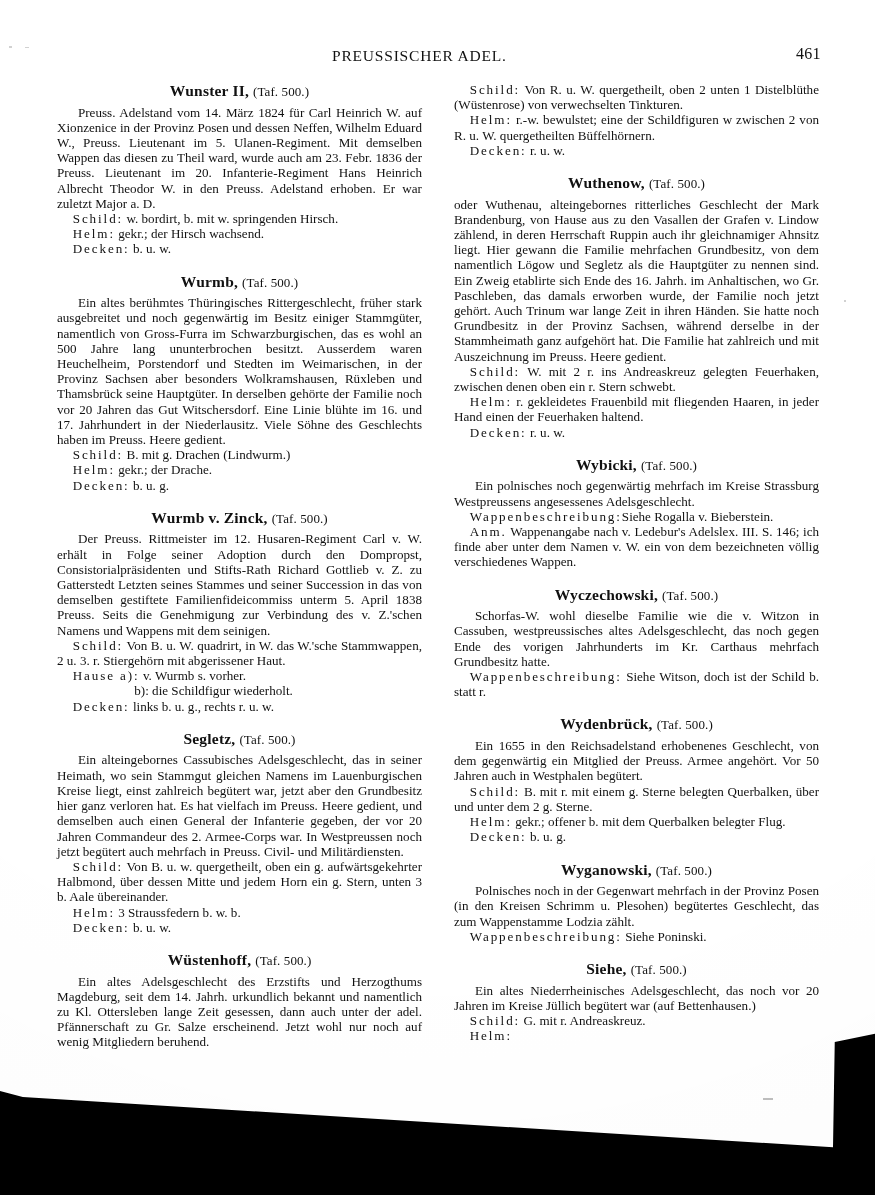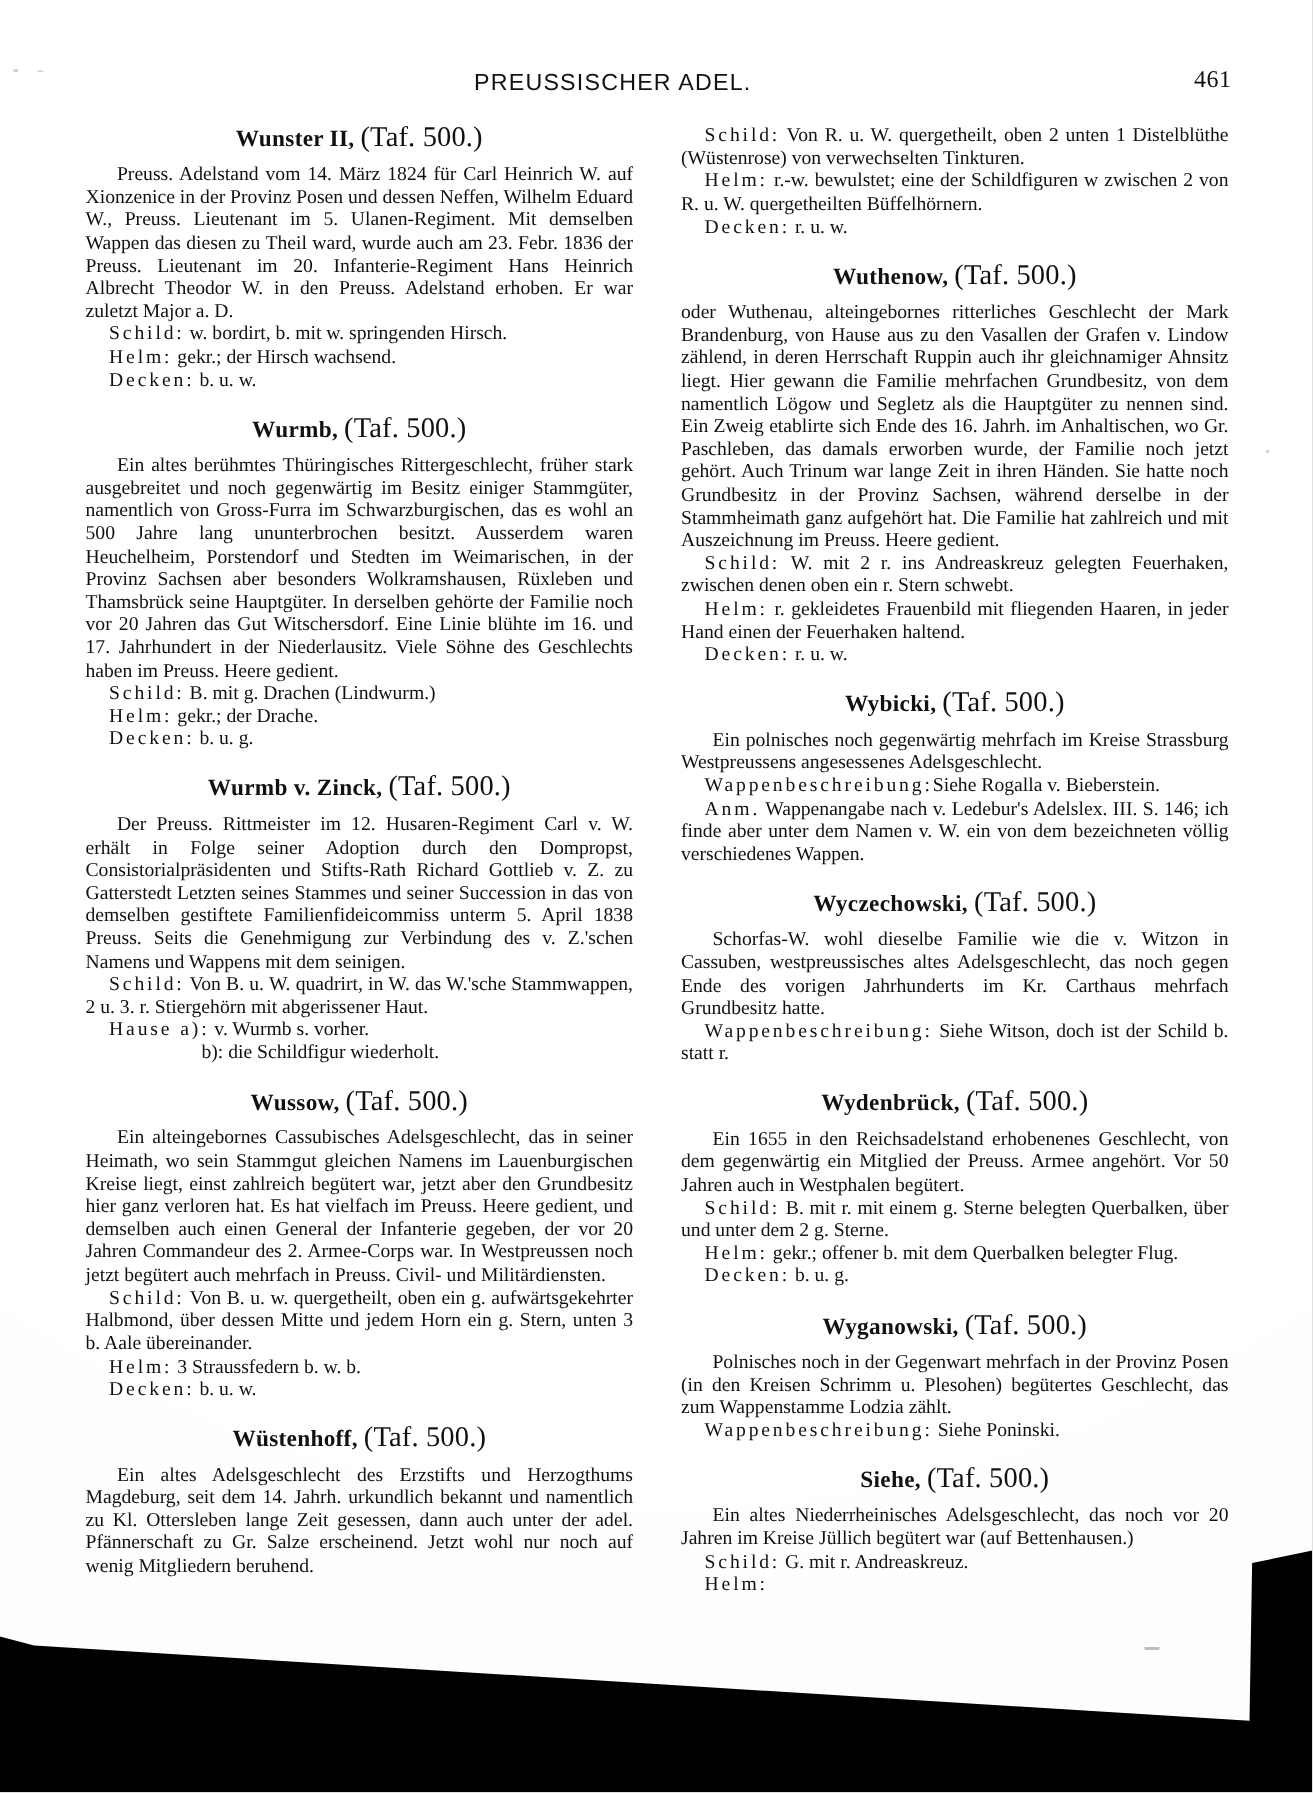--- a/index.html
+++ b/index.html
@@ -61,25 +61,25 @@
   
   .runhead {
     position: absolute;
     top: 47px;
     left: 0;
     width: 875px;
     height: 22px;
   }
   .runhead-title {
     position: absolute;
-    left: 316px;
+    left: 332px;
     top: 0;
     font-size: 15.5px;
     letter-spacing: 0.8px;
-    font-family: Liberation Sans, sans-serif;
+    font-family: Liberation Serif, serif;
     white-space: nowrap;
   }
   .runhead-page {
     position: absolute;
     left: 796px;
     top: -2px;
     font-size: 16px;
     font-weight: normal;
     letter-spacing: 0.3px;
   }
@@ -106,21 +106,21 @@
     line-height: 1.1;
     white-space: nowrap;
   }
   .entry-head.first { margin-top: 0; }
   .entry-name {
     font-weight: bold;
     font-size: 15.5px;
     letter-spacing: 0.2px;
   }
   .entry-taf {
-    font-size: 19px;
+    font-size: 13px;
     letter-spacing: 0.1px;
   }
 
   p.para {
     margin: 0;
     font-size: 13.1px;
     line-height: 15.2px;
     text-align: justify;
     text-indent: 1.6em;
     text-justify: inter-word;
@@ -227,25 +227,29 @@
           <p class="para">Der Preuss. Rittmeister im 12. Husaren-Regiment Carl v. W. erhält in Folge seiner Adoption durch den Dompropst, Consistorialpräsidenten und Stifts-Rath Richard Gottlieb v. Z. zu Gatterstedt Letzten seines Stammes und seiner Succession in das von demselben gestiftete Familienfideicommiss unterm 5. April 1838 Preuss. Seits die Genehmigung zur Verbindung des v. Z.'schen Namens und Wappens mit dem seinigen.</p>
           <p class="blazon">
             <span class="bz-label">Schild:</span>
             <span>Von B. u. W. quadrirt, in W. das W.'sche Stammwappen, 2 u. 3. r. Stiergehörn mit abgerissener Haut.</span>
           </p>
           <p class="blazon">
             <span class="bz-label">Hause a):</span>
             <span>v. Wurmb s. vorher.</span>
           </p>
           <p class="sub-line">b): die Schildfigur wiederholt.</p>
-        </div>
-
-        <div class="entry">
-          <div class="entry-head">
-            <span class="entry-name">Wussow,</span>
+          <p class="blazon">
+            <span class="bz-label">Decken:</span>
+            <span>links b. u. g., rechts r. u. w.</span>
+          </p>
+        </div>
+
+        <div class="entry">
+          <div class="entry-head">
+            <span class="entry-name">Segletz,</span>
             <span class="entry-taf">(Taf. 500.)</span>
           </div>
           <p class="para">Ein alteingebornes Cassubisches Adelsgeschlecht, das in seiner Heimath, wo sein Stammgut gleichen Namens im Lauenburgischen Kreise liegt, einst zahlreich begütert war, jetzt aber den Grundbesitz hier ganz verloren hat. Es hat vielfach im Preuss. Heere gedient, und demselben auch einen General der Infanterie gegeben, der vor 20 Jahren Commandeur des 2. Armee-Corps war. In Westpreussen noch jetzt begütert auch mehrfach in Preuss. Civil- und Militärdiensten.</p>
           <p class="blazon">
             <span class="bz-label">Schild:</span>
             <span>Von B. u. w. quergetheilt, oben ein g. aufwärtsgekehrter Halbmond, über dessen Mitte und jedem Horn ein g. Stern, unten 3 b. Aale übereinander.</span>
           </p>
           <p class="blazon">
             <span class="bz-label">Helm:</span>
             <span>3 Straussfedern b. w. b.</span>

